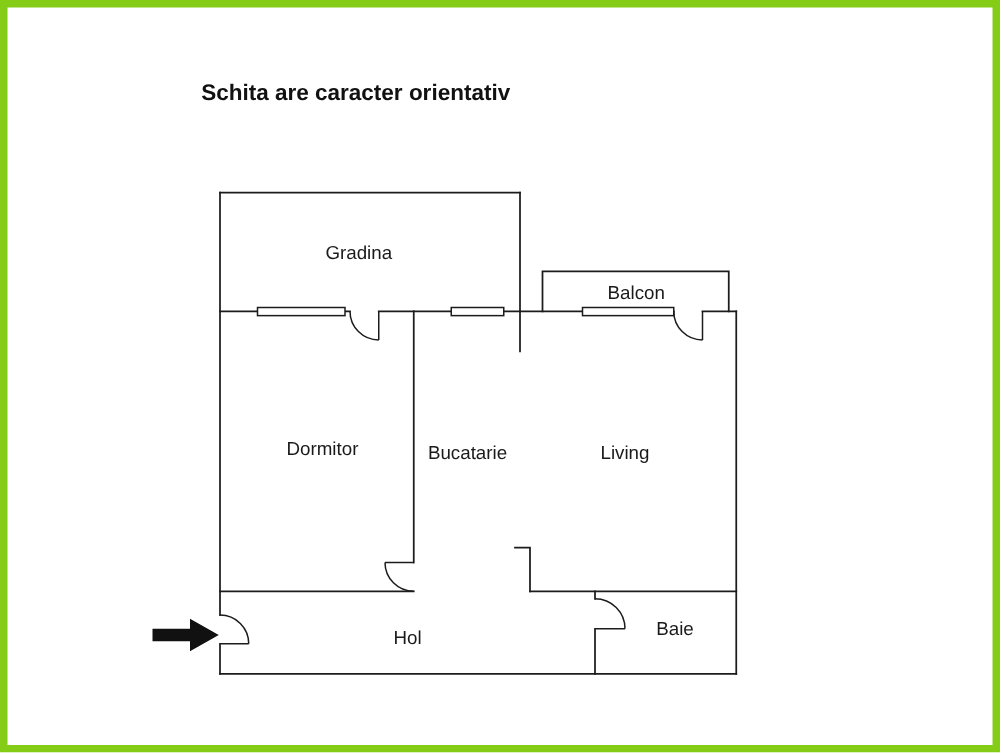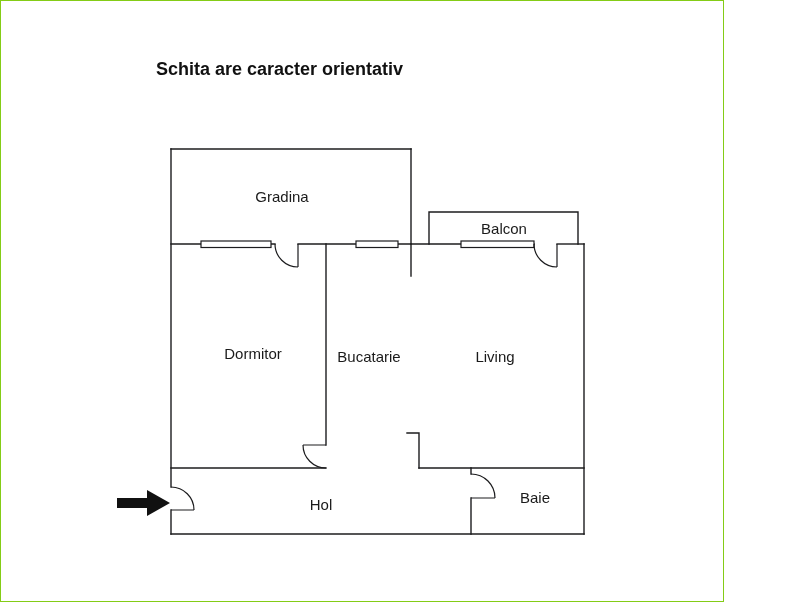--- a/index.html
+++ b/index.html
@@ -1,24 +1,24 @@
 <!DOCTYPE html>
 <html><head>
 <meta charset="utf-8">
 <style>
   html, body {
     margin: 0;
     padding: 0;
     background: #ffffff;
   }
   .frame {
-    width: 724px;
+    width: 800px;
     height: 602px;
     box-sizing: border-box;
-    border: 1px solid #84cc16;
+    border: 6px solid #84cc16;
     background: #ffffff;
     position: relative;
     overflow: hidden;
   }
   svg { display: block; }
   .wall-group {
     fill: none;
     stroke-width: 1.4;
     stroke-linecap: square;
   }

